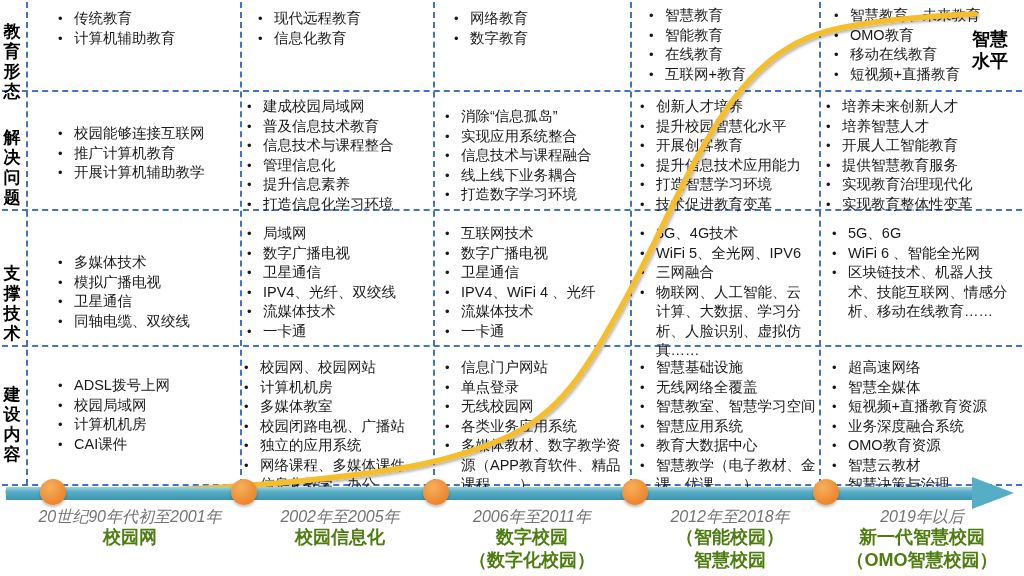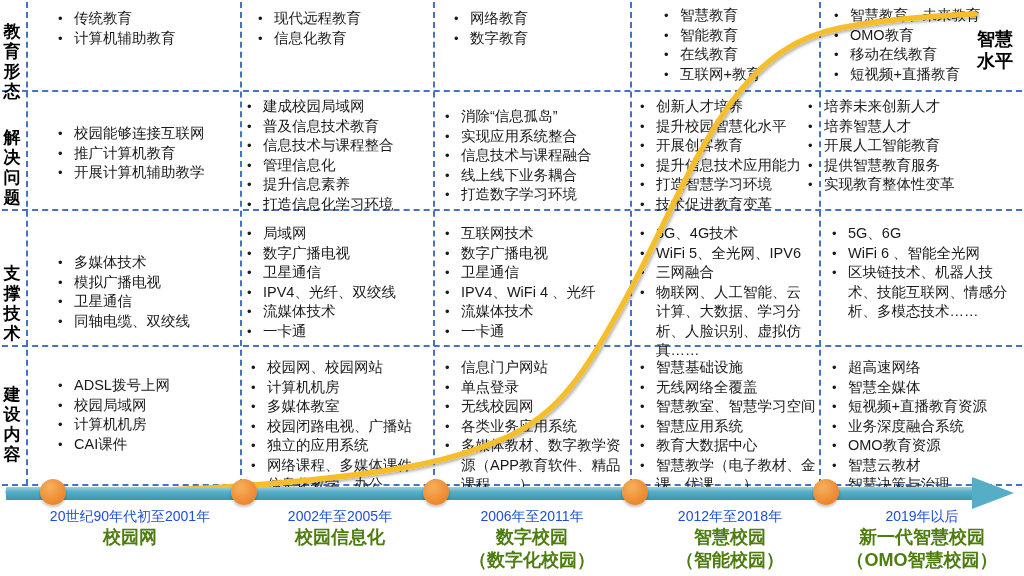--- a/index.html
+++ b/index.html
@@ -82,21 +82,21 @@
 
   
   #smartlevel {
     position: absolute;
     right: 6px;
     top: 28px;
     width: 46px;
     font-weight: bold;
     font-size: 18px;
     line-height: 22px;
-    text-align: center;
+    text-align: left;
     color: #000;
   }
   #smartlevel span { display: block; }
 
   
   #timeline {
     position: absolute;
     left: 0; top: 481px;
     width: 1024px; height: 95px;
   }
@@ -124,24 +124,25 @@
     background: radial-gradient(circle at 38% 32%, #f7b05c 0%, #ed8b33 62%, #e07f25 100%);
     box-shadow: 0 2px 3px rgba(0,0,0,0.25);
   }
   .tl-label {
     position: absolute;
     top: 26px;
     text-align: center;
     transform: translateX(-50%);
   }
   .tl-years {
-    font-size: 14px;
+    font-size: 16px;
     line-height: 19px;
-    color: #1d4ed8;
+    color: #737373;
     white-space: nowrap;
+    font-style: italic;
   }
   .tl-name {
     font-size: 18px;
     font-weight: bold;
     line-height: 23px;
     color: #4d7c0f;
     white-space: nowrap;
   }
 </style>
 </head>
@@ -177,21 +178,21 @@
         <li>现代远程教育</li>
         <li>信息化教育</li>
       </ul>
     </div>
     <div class="cell" style="left:452px; top:9px; width:174px;">
       <ul>
         <li>网络教育</li>
         <li>数字教育</li>
       </ul>
     </div>
-    <div class="cell" style="left:662px; top:6px; width:172px;">
+    <div class="cell" style="left:647px; top:6px; width:172px;">
       <ul>
         <li>智慧教育</li>
         <li>智能教育</li>
         <li>在线教育</li>
         <li>互联网+教育</li>
       </ul>
     </div>
     <div class="cell" style="left:832px; top:6px; width:186px;">
       <ul>
         <li>智慧教育、未来教育</li>
@@ -234,26 +235,27 @@
     <div class="cell" style="left:638px; top:97px; width:180px;">
       <ul>
         <li>创新人才培养</li>
         <li>提升校园智慧化水平</li>
         <li>开展创客教育</li>
         <li>提升信息技术应用能力</li>
         <li>打造智慧学习环境</li>
         <li>技术促进教育变革</li>
       </ul>
     </div>
-    <div class="cell" style="left:806px; top:97px; width:190px;">
+    <div class="cell" style="left:824px; top:97px; width:190px;">
       <ul>
         <li>培养未来创新人才</li>
         <li>培养智慧人才</li>
         <li>开展人工智能教育</li>
         <li>提供智慧教育服务</li>
+        <li>实现教育治理现代化</li>
         <li>实现教育整体性变革</li>
       </ul>
     </div>
 
     <div class="rowlabel" style="top:264px;">
       <span>支撑</span>
       <span>技术</span>
     </div>
     <div class="cell" style="left:56px; top:253px; width:180px;">
       <ul>
@@ -288,37 +290,37 @@
         <li>3G、4G技术</li>
         <li>WiFi 5、全光网、IPV6</li>
         <li>三网融合</li>
         <li>物联网、人工智能、云计算、大数据、学习分析、人脸识别、虚拟仿真……</li>
       </ul>
     </div>
     <div class="cell" style="left:830px; top:224px; width:186px;">
       <ul>
         <li>5G、6G</li>
         <li>WiFi 6 、智能全光网</li>
-        <li>区块链技术、机器人技术、技能互联网、情感分析、多模态技术……</li>
+        <li>区块链技术、机器人技术、技能互联网、情感分析、移动在线教育……</li>
       </ul>
     </div>
 
     <div class="rowlabel" style="top:385px;">
       <span>建设</span>
       <span>内容</span>
     </div>
     <div class="cell" style="left:56px; top:376px; width:180px;">
       <ul>
         <li>ADSL拨号上网</li>
         <li>校园局域网</li>
         <li>计算机机房</li>
         <li>CAI课件</li>
       </ul>
     </div>
-    <div class="cell" style="left:249px; top:358px; width:190px;">
+    <div class="cell" style="left:242px; top:358px; width:190px;">
       <ul>
         <li>校园网、校园网站</li>
         <li>计算机机房</li>
         <li>多媒体教室</li>
         <li>校园闭路电视、广播站</li>
         <li>独立的应用系统</li>
         <li>网络课程、多媒体课件</li>
         <li>信息化教学、办公</li>
       </ul>
     </div>
@@ -393,22 +395,22 @@
       <div class="tl-name">校园信息化</div>
       <div class="tl-name"></div>
     </div>
     <div class="tl-label" style="left:532px;">
       <div class="tl-years">2006年至2011年</div>
       <div class="tl-name">数字校园</div>
       <div class="tl-name">（数字化校园）</div>
     </div>
     <div class="tl-label" style="left:730px;">
       <div class="tl-years">2012年至2018年</div>
+      <div class="tl-name">（智能校园）</div>
       <div class="tl-name">智慧校园</div>
-      <div class="tl-name">（智能校园）</div>
     </div>
     <div class="tl-label" style="left:922px;">
       <div class="tl-years">2019年以后</div>
       <div class="tl-name">新一代智慧校园</div>
       <div class="tl-name">（OMO智慧校园）</div>
     </div>
   </div>
 
 </div>
 

